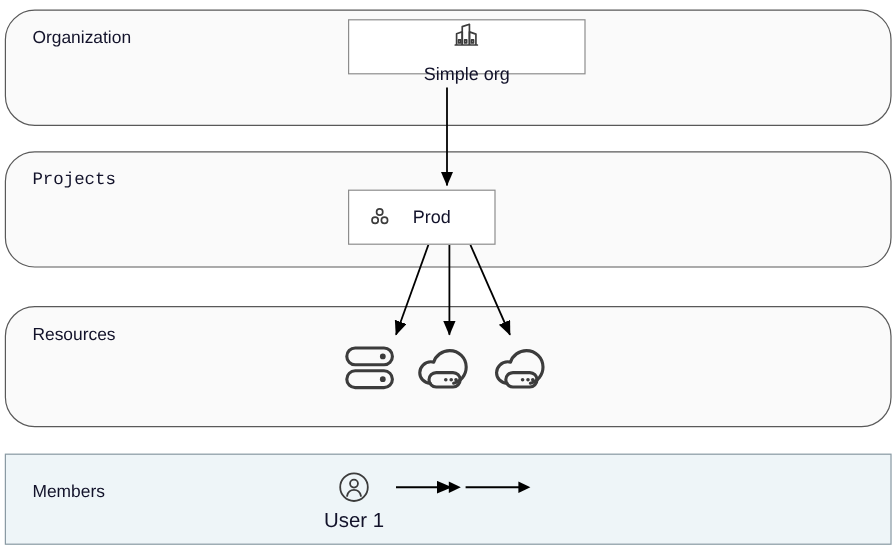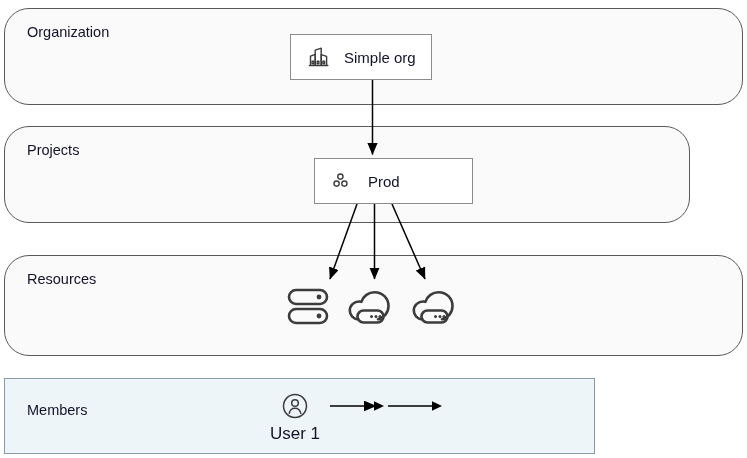--- a/index.html
+++ b/index.html
@@ -42,37 +42,37 @@
     font-size: 14.5px;
     line-height: 18px;
     color: #12122a;
     white-space: nowrap;
   }
   .members-panel .panel-label {
     top: 22px;
   }
 
   #panel-org       { left: 4px;  top: 8px;   width: 739px; height: 97px; }
-  #panel-projects  { left: 4px;  top: 126px; width: 686px; height: 97px; }
+  #panel-projects  { left: 4px;  top: 126px; width: 739px; height: 97px; font-family: Liberation Mono, monospace; }
   #panel-resources { left: 4px;  top: 255px; width: 739px; height: 101px; }
-  #panel-members   { left: 4px;  top: 378px; width: 591px; height: 76px; }
+  #panel-members   { left: 4px;  top: 378px; width: 739px; height: 76px; }
 
   
   .node-box {
     position: absolute;
     box-sizing: border-box;
     background: #ffffff;
     border: 1px solid #8c8c8c;
     display: flex;
     align-items: center;
     gap: 13px;
     padding: 0 16px;
   }
-  #node-org  { left: 290px; top: 34px;  width: 142px; height: 46px; }
-  #node-prod { left: 314px; top: 158px; width: 159px; height: 46px; }
+  #node-org  { left: 290px; top: 16px;  width: 198px; height: 46px; flex-direction: column; }
+  #node-prod { left: 290px; top: 158px; width: 123px; height: 46px; }
   .node-label {
     font-size: 15px;
     color: #12122a;
     white-space: nowrap;
   }
   .node-icon {
     flex: 0 0 auto;
     display: block;
     line-height: 0;
   }

